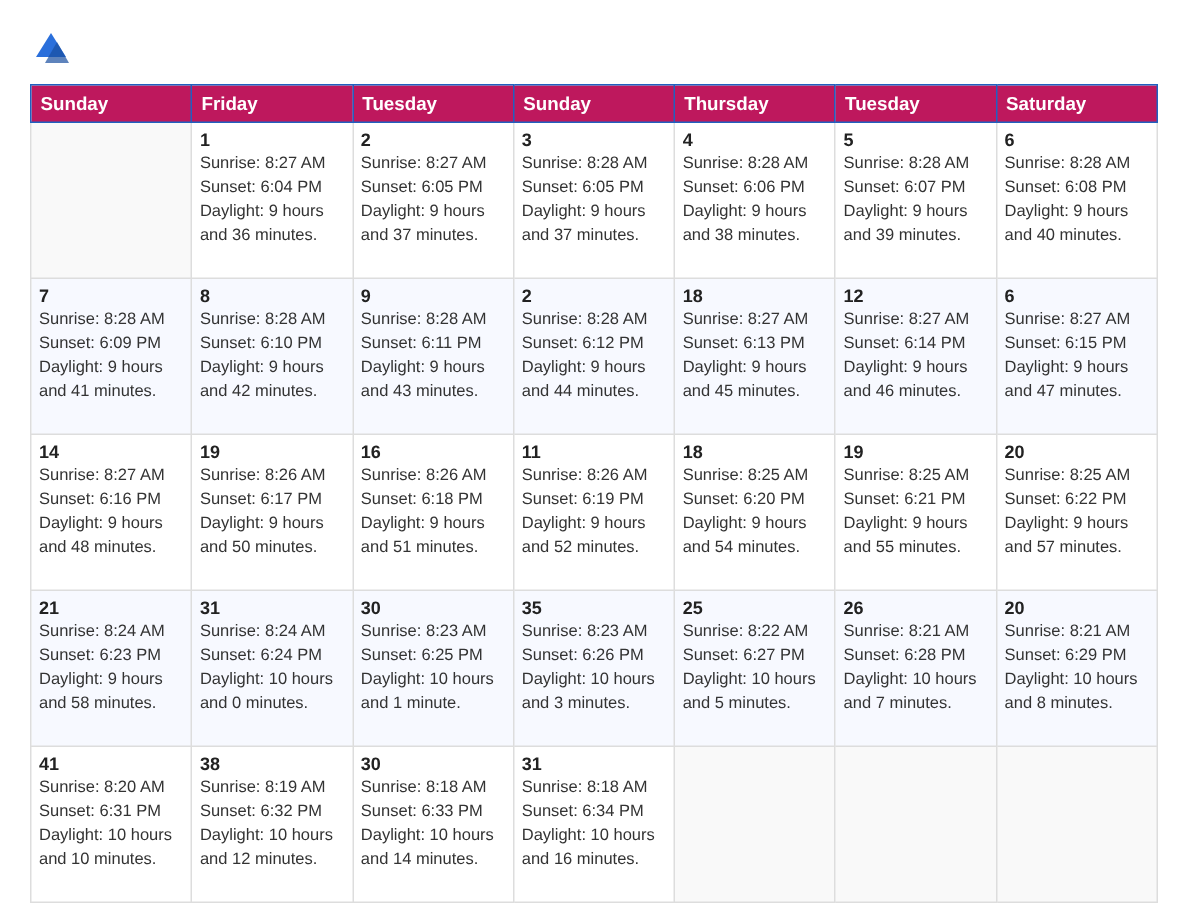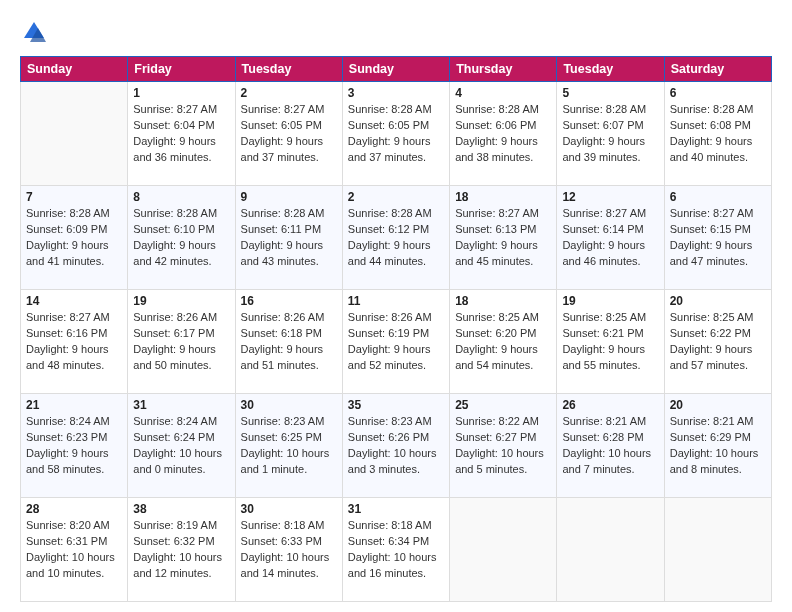--- a/index.html
+++ b/index.html
@@ -247,21 +247,21 @@
             <span class="day-number">26</span>
             <div class="day-info">Sunrise: 8:21 AM<br>Sunset: 6:28 PM<br>Daylight: 10 hours<br>and 7 minutes.</div>
           </td>
           <td>
             <span class="day-number">20</span>
             <div class="day-info">Sunrise: 8:21 AM<br>Sunset: 6:29 PM<br>Daylight: 10 hours<br>and 8 minutes.</div>
           </td>
         </tr>
         <tr class="last-row">
           <td>
-            <span class="day-number">28</span>
+            <span class="day-number">41</span>
             <div class="day-info">Sunrise: 8:20 AM<br>Sunset: 6:31 PM<br>Daylight: 10 hours<br>and 10 minutes.</div>
           </td>
           <td>
             <span class="day-number">38</span>
             <div class="day-info">Sunrise: 8:19 AM<br>Sunset: 6:32 PM<br>Daylight: 10 hours<br>and 12 minutes.</div>
           </td>
           <td>
             <span class="day-number">30</span>
             <div class="day-info">Sunrise: 8:18 AM<br>Sunset: 6:33 PM<br>Daylight: 10 hours<br>and 14 minutes.</div>
           </td>

